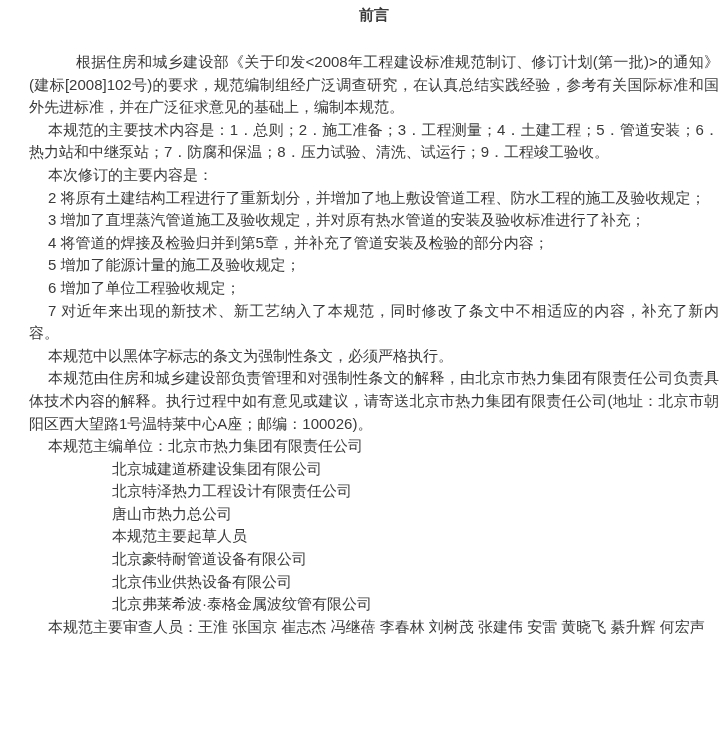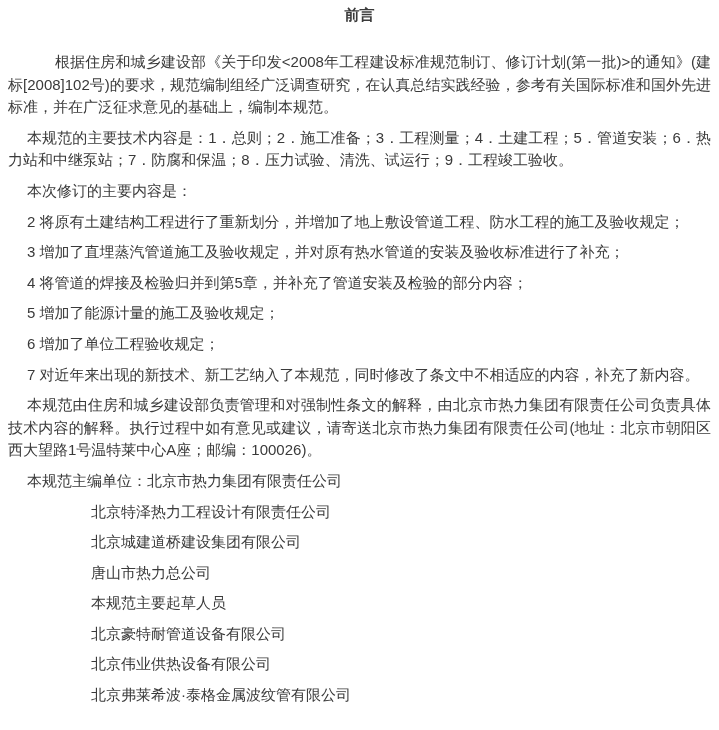--- a/index.html
+++ b/index.html
@@ -11,30 +11,31 @@
     width: 719px;
     height: 730px;
     overflow: hidden;
     font-family: "Liberation Sans", sans-serif;
     color: #3a3a3a;
   }
   .doc {
     width: 719px;
     padding-top: 3px;
     box-sizing: border-box;
+    padding-left: 29px;
   }
   .doc-title {
     font-size: 15px;
     font-weight: 700;
     line-height: 23px;
     text-align: center;
     margin: 0 0 25px 0;
   }
   p.para {
-    margin: 8px;
+    margin: 0;
     font-size: 15px;
     line-height: 22.6px;
     text-align: justify;
   }
   p.p-indent      { text-indent: 19px; }
   p.p-indent-lg   { text-indent: 47px; }
   p.company-line  { padding-left: 83px; text-indent: 0; text-align: left; }
 </style>
 </head>
 <body>
@@ -49,29 +50,31 @@
 
   <p class="para p-indent">本次修订的主要内容是：</p>
 
   <p class="para p-indent">2 将原有土建结构工程进行了重新划分，并增加了地上敷设管道工程、防水工程的施工及验收规定；</p>
   <p class="para p-indent">3 增加了直埋蒸汽管道施工及验收规定，并对原有热水管道的安装及验收标准进行了补充；</p>
   <p class="para p-indent">4 将管道的焊接及检验归并到第5章，并补充了管道安装及检验的部分内容；</p>
   <p class="para p-indent">5 增加了能源计量的施工及验收规定；</p>
   <p class="para p-indent">6 增加了单位工程验收规定；</p>
   <p class="para p-indent">7 对近年来出现的新技术、新工艺纳入了本规范，同时修改了条文中不相适应的内容，补充了新内容。</p>
 
+  <p class="para p-indent">本规范中以黑体字标志的条文为强制性条文，必须严格执行。</p>
 
   <p class="para p-indent">本规范由住房和城乡建设部负责管理和对强制性条文的解释，由北京市热力集团有限责任公司负责具体技术内容的解释。执行过程中如有意见或建议，请寄送北京市热力集团有限责任公司(地址：北京市朝阳区西大望路1号温特莱中心A座；邮编：100026)。</p>
 
   <p class="para p-indent"><span>本规范主编单位：</span><span>北京市热力集团有限责任公司</span></p>
 
 
+  <p class="para company-line">北京城建道桥建设集团有限公司</p>
   <p class="para company-line">北京特泽热力工程设计有限责任公司</p>
-  <p class="para company-line">北京城建道桥建设集团有限公司</p>
   <p class="para company-line">唐山市热力总公司</p>
   <p class="para company-line">本规范主要起草人员</p>
   <p class="para company-line">北京豪特耐管道设备有限公司</p>
   <p class="para company-line">北京伟业供热设备有限公司</p>
   <p class="para company-line">北京弗莱希波·泰格金属波纹管有限公司</p>
 
 
+  <p class="para p-indent"><span>本规范主要审查人员：</span><span>王淮 张国京 崔志杰 冯继蓓 李春林 刘树茂 张建伟 安雷 黄晓飞 綦升辉 何宏声</span></p>
 
 </div>
 
 </body></html>

